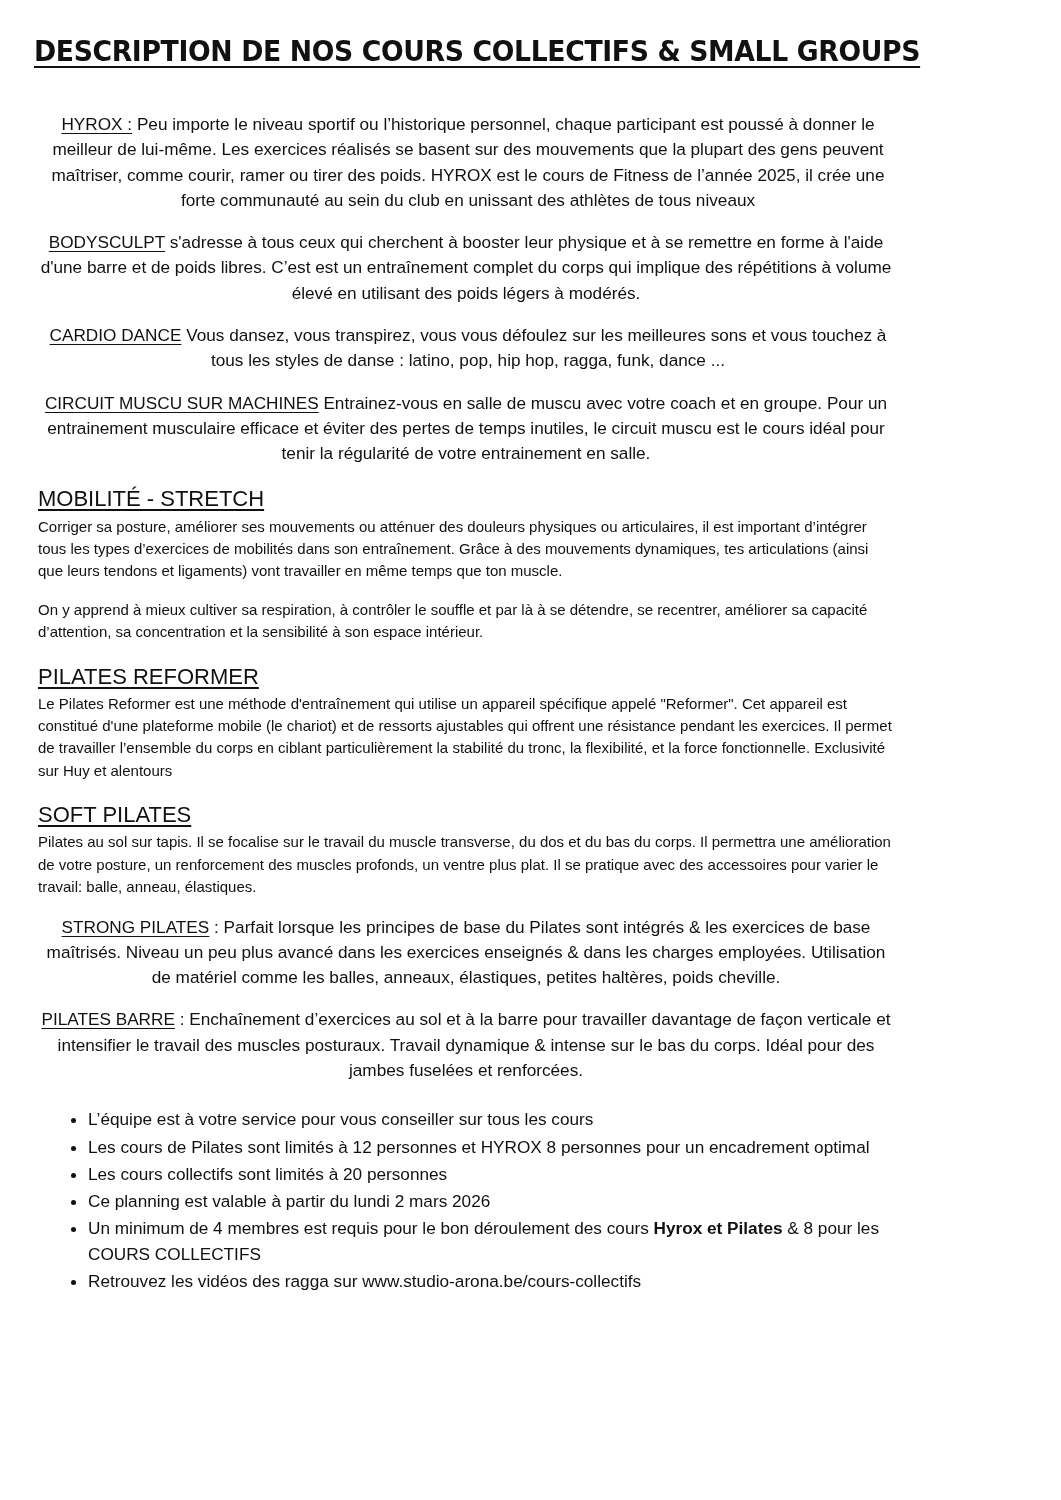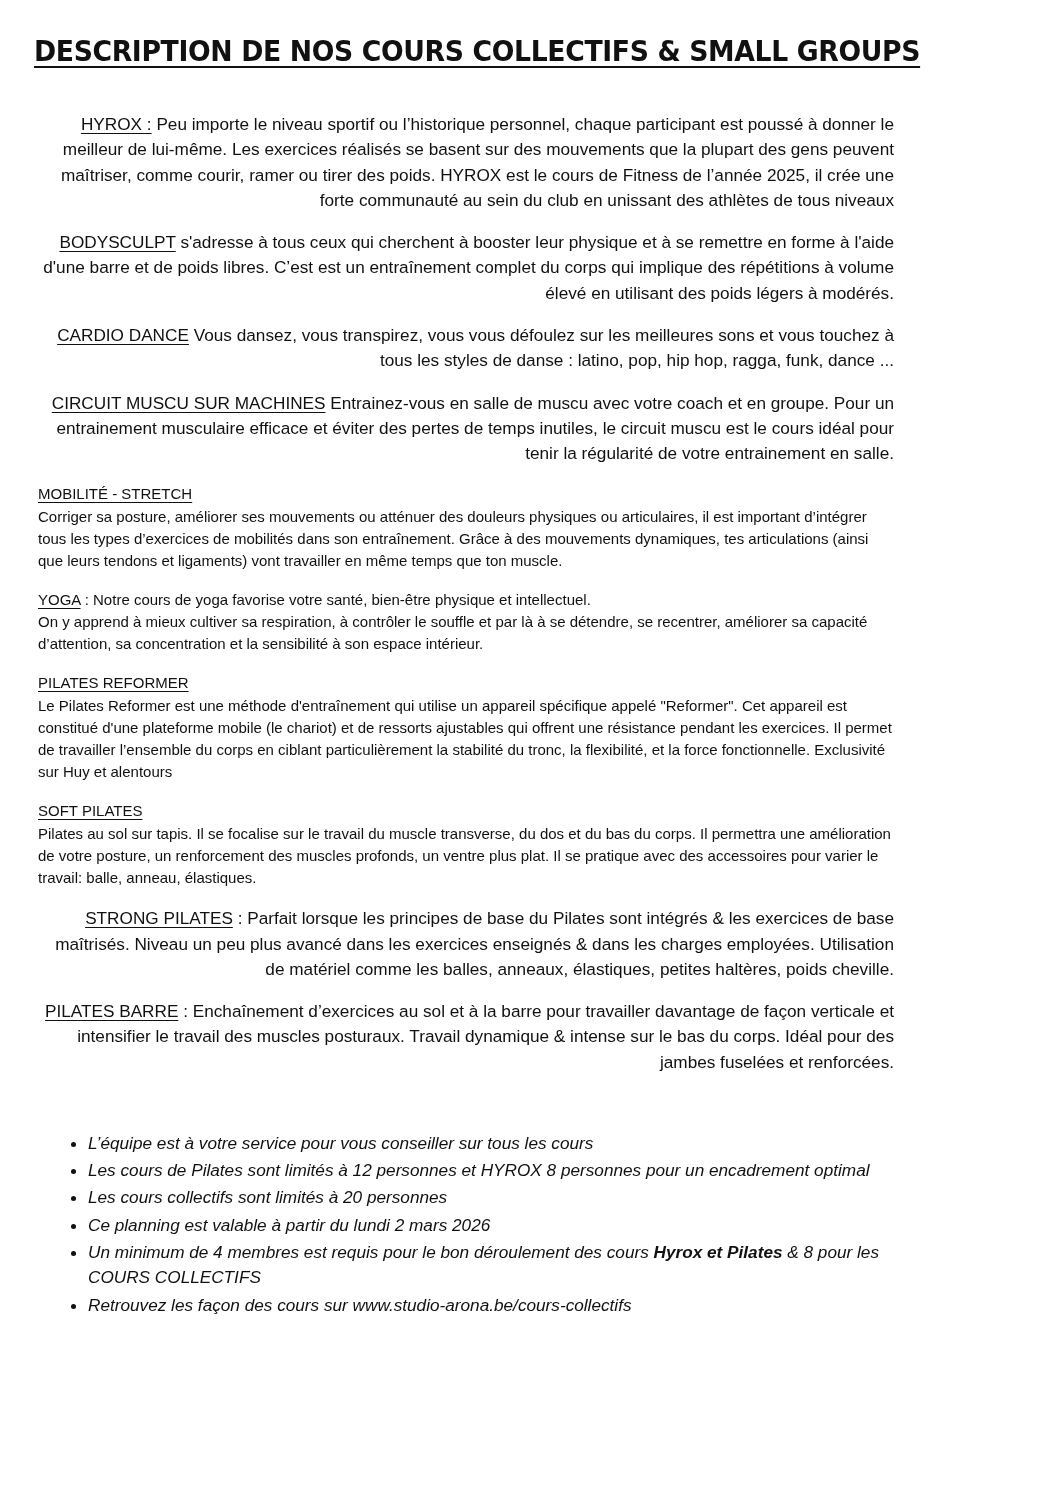--- a/index.html
+++ b/index.html
@@ -36,49 +36,48 @@
     white-space: nowrap;
   }
   .body-area {
     margin-top: 44px;
     padding-left: 4px;
   }
   .para {
     font-size: 17.2px;
     line-height: 1.47;
     margin: 0 0 17px 0;
-    text-align: right;
+    text-align: center;
   }
   .para.indent {
     padding-left: 4px;
   }
   .lead {
     text-decoration: underline;
     text-underline-offset: 3px;
   }
   .heading-line {
-    font-size: 15px;
+    font-size: 22px;
     line-height: 1.45;
     margin: 0 0 1px 0;
     text-decoration: underline;
     text-underline-offset: 3px;
     display: inline-block;
   }
   .block {
     margin-bottom: 17px;
   }
   .block .body-text {
     font-size: 15px;
     line-height: 1.47;
     margin: 0;
   }
   .notes {
-    margin-top: 56px;
+    margin-top: 24px;
     padding-left: 18px;
-    font-style: italic;
   }
   ul.notes-list {
     margin: 0;
     padding-left: 32px;
     list-style: disc;
   }
   ul.notes-list li {
     font-size: 17.2px;
     line-height: 1.47;
     margin-bottom: 2px;
@@ -115,24 +114,20 @@
       <span class="lead">CIRCUIT MUSCU SUR MACHINES</span>
       <span>Entrainez-vous en salle de muscu avec votre coach et en groupe. Pour un entrainement musculaire efficace et éviter des pertes de temps inutiles, le circuit muscu est le cours idéal pour tenir la régularité de votre entrainement en salle.</span>
     </p>
 
     <div class="block">
       <div class="heading-line">MOBILITÉ - STRETCH</div>
       <p class="body-text">Corriger sa posture, améliorer ses mouvements ou atténuer des douleurs physiques ou articulaires, il est important d’intégrer tous les types d’exercices de mobilités dans son entraînement. Grâce à des mouvements dynamiques, tes articulations (ainsi que leurs tendons et ligaments) vont travailler en même temps que ton muscle.</p>
     </div>
 
     <div class="block">
-      <p class="body-text">
-        <span class="lead">YOGA</span>
-        <span>: Notre cours de yoga favorise votre santé, bien-être physique et intellectuel.</span>
-      </p>
       <p class="body-text">On y apprend à mieux cultiver sa respiration, à contrôler le souffle et par là à se détendre, se recentrer, améliorer sa capacité d’attention, sa concentration et la sensibilité à son espace intérieur.</p>
     </div>
 
     <div class="block">
       <div class="heading-line">PILATES REFORMER</div>
       <p class="body-text">Le Pilates Reformer est une méthode d'entraînement qui utilise un appareil spécifique appelé "Reformer". Cet appareil est constitué d'une plateforme mobile (le chariot) et de ressorts ajustables qui offrent une résistance pendant les exercices. Il permet de travailler l’ensemble du corps en ciblant particulièrement la stabilité du tronc, la flexibilité, et la force fonctionnelle. Exclusivité sur Huy et alentours</p>
     </div>
 
     <div class="block">
       <div class="heading-line">SOFT PILATES</div>
@@ -151,18 +146,18 @@
 
     <div class="notes">
       <ul class="notes-list">
         <li>L’équipe est à votre service pour vous conseiller sur tous les cours</li>
         <li>Les cours de Pilates sont limités à 12 personnes et HYROX 8 personnes pour un encadrement optimal</li>
         <li>Les cours collectifs sont limités à 20 personnes</li>
         <li>Ce planning est valable  à partir du lundi 2 mars 2026</li>
         <li>
           <span>Un minimum de 4 membres est requis pour le bon déroulement des cours </span><strong>Hyrox et Pilates</strong><span> &amp; 8 pour les COURS COLLECTIFS</span>
         </li>
-        <li>Retrouvez les façon des cours sur www.studio-arona.be/cours-collectifs</li>
+        <li>Retrouvez les vidéos des ragga sur www.studio-arona.be/cours-collectifs</li>
       </ul>
     </div>
 
   </div>
 </div>
 
 </body></html>

